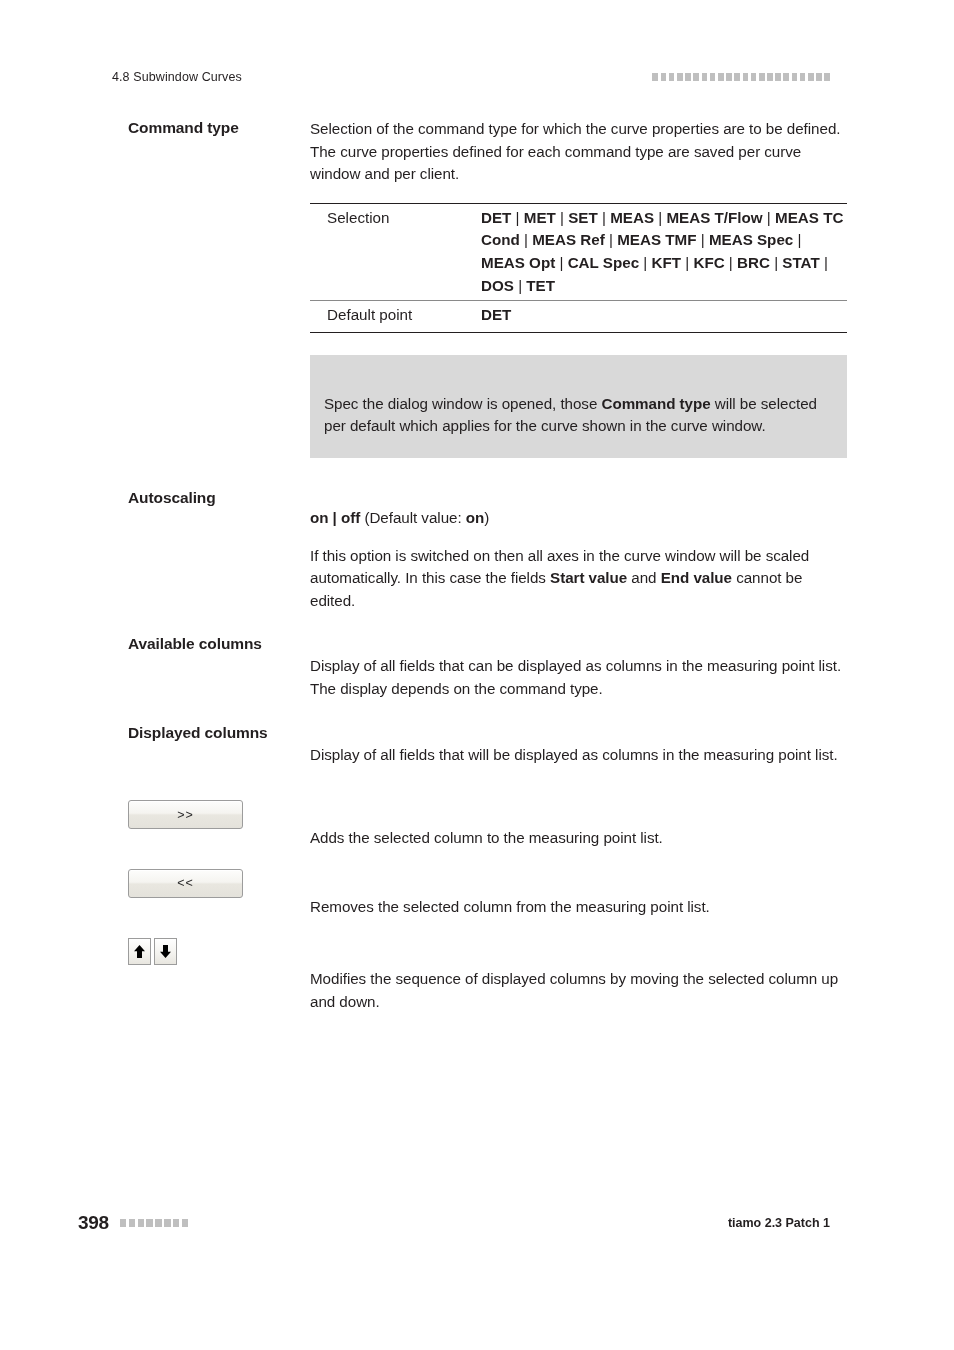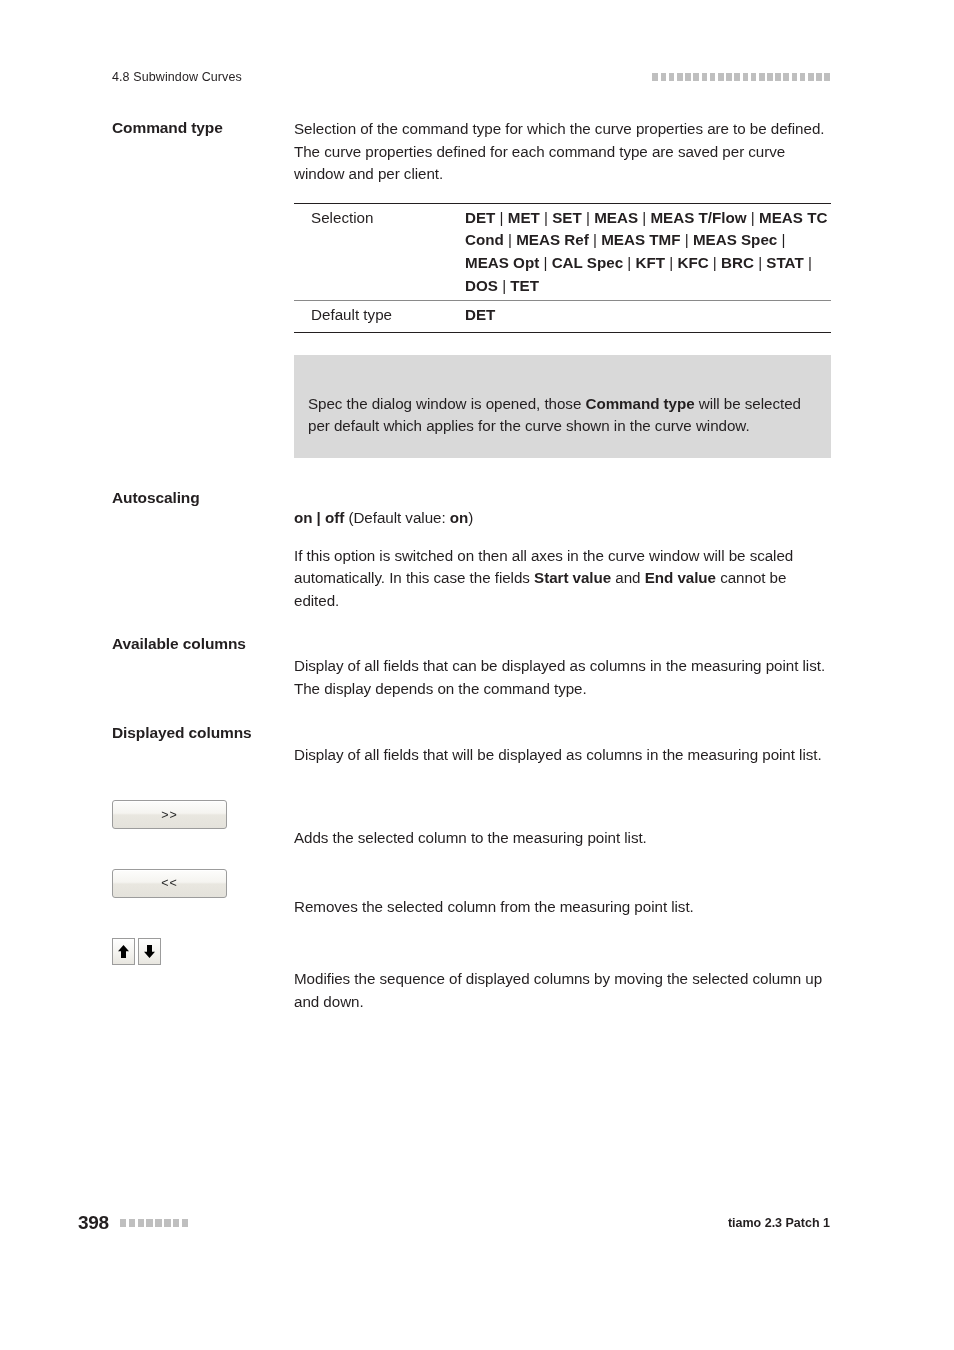--- a/index.html
+++ b/index.html
@@ -49,21 +49,21 @@
   .square-rule i {
     display: block;
     width: 5.6px;
     height: 7.4px;
     background: #bfbfbf;
   }
 
   
   .content {
     position: absolute;
-    left: 112px;
+    left: 128px;
     top: 118px;
     width: 718px;
   }
   .row {
     display: flex;
     align-items: flex-start;
   }
   .label-col {
     width: 182px;
     flex: 0 0 182px;
@@ -300,21 +300,21 @@
       </div>
       <div class="body-col">
         <p class="para">Selection of the command type for which the curve properties are to be defined. The curve properties defined for each command type are saved per curve window and per client.</p>
 
         <div class="spec-table">
           <div class="spec-row">
             <div class="spec-key">Selection</div>
             <div class="spec-val"><span>DET </span><span class="sep">|</span><span> MET </span><span class="sep">|</span><span> SET </span><span class="sep">|</span><span> MEAS </span><span class="sep">|</span><span> MEAS T/Flow </span><span class="sep">|</span><span> MEAS TC Cond </span><span class="sep">|</span><span> MEAS Ref </span><span class="sep">|</span><span> MEAS TMF </span><span class="sep">|</span><span> MEAS Spec </span><span class="sep">|</span><span> MEAS Opt </span><span class="sep">|</span><span> CAL Spec </span><span class="sep">|</span><span> KFT </span><span class="sep">|</span><span> KFC </span><span class="sep">|</span><span> BRC </span><span class="sep">|</span><span> STAT </span><span class="sep">|</span><span> DOS </span><span class="sep">|</span><span> TET</span></div>
           </div>
           <div class="spec-row divider">
-            <div class="spec-key">Default type</div>
+            <div class="spec-key">Default point</div>
             <div class="spec-val">DET</div>
           </div>
         </div>
 
         <div class="note-box">
           <div class="note-body">
             <p class="para"><span>Spec the dialog window is opened, those </span><span class="b">Command type</span><span> will be selected per default which applies for the curve shown in the curve window.</span></p>
           </div>
         </div>
       </div>

